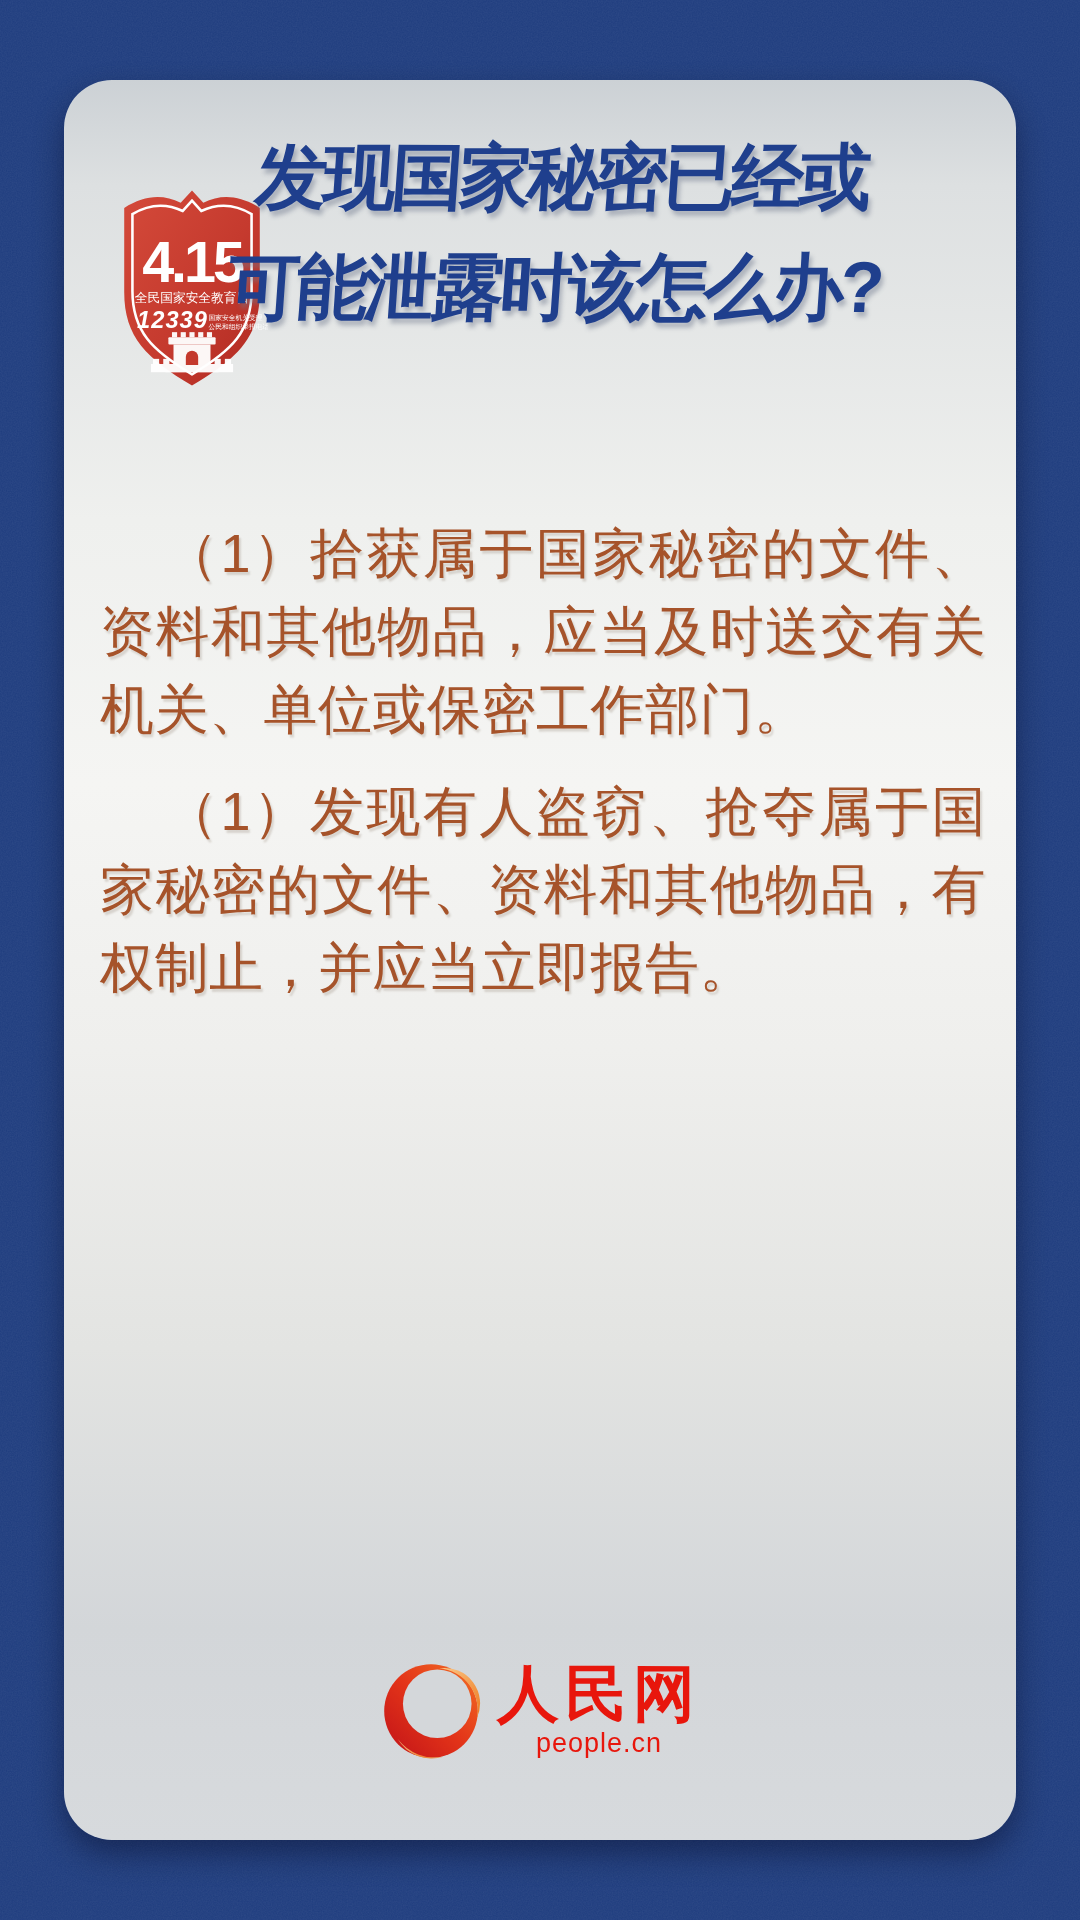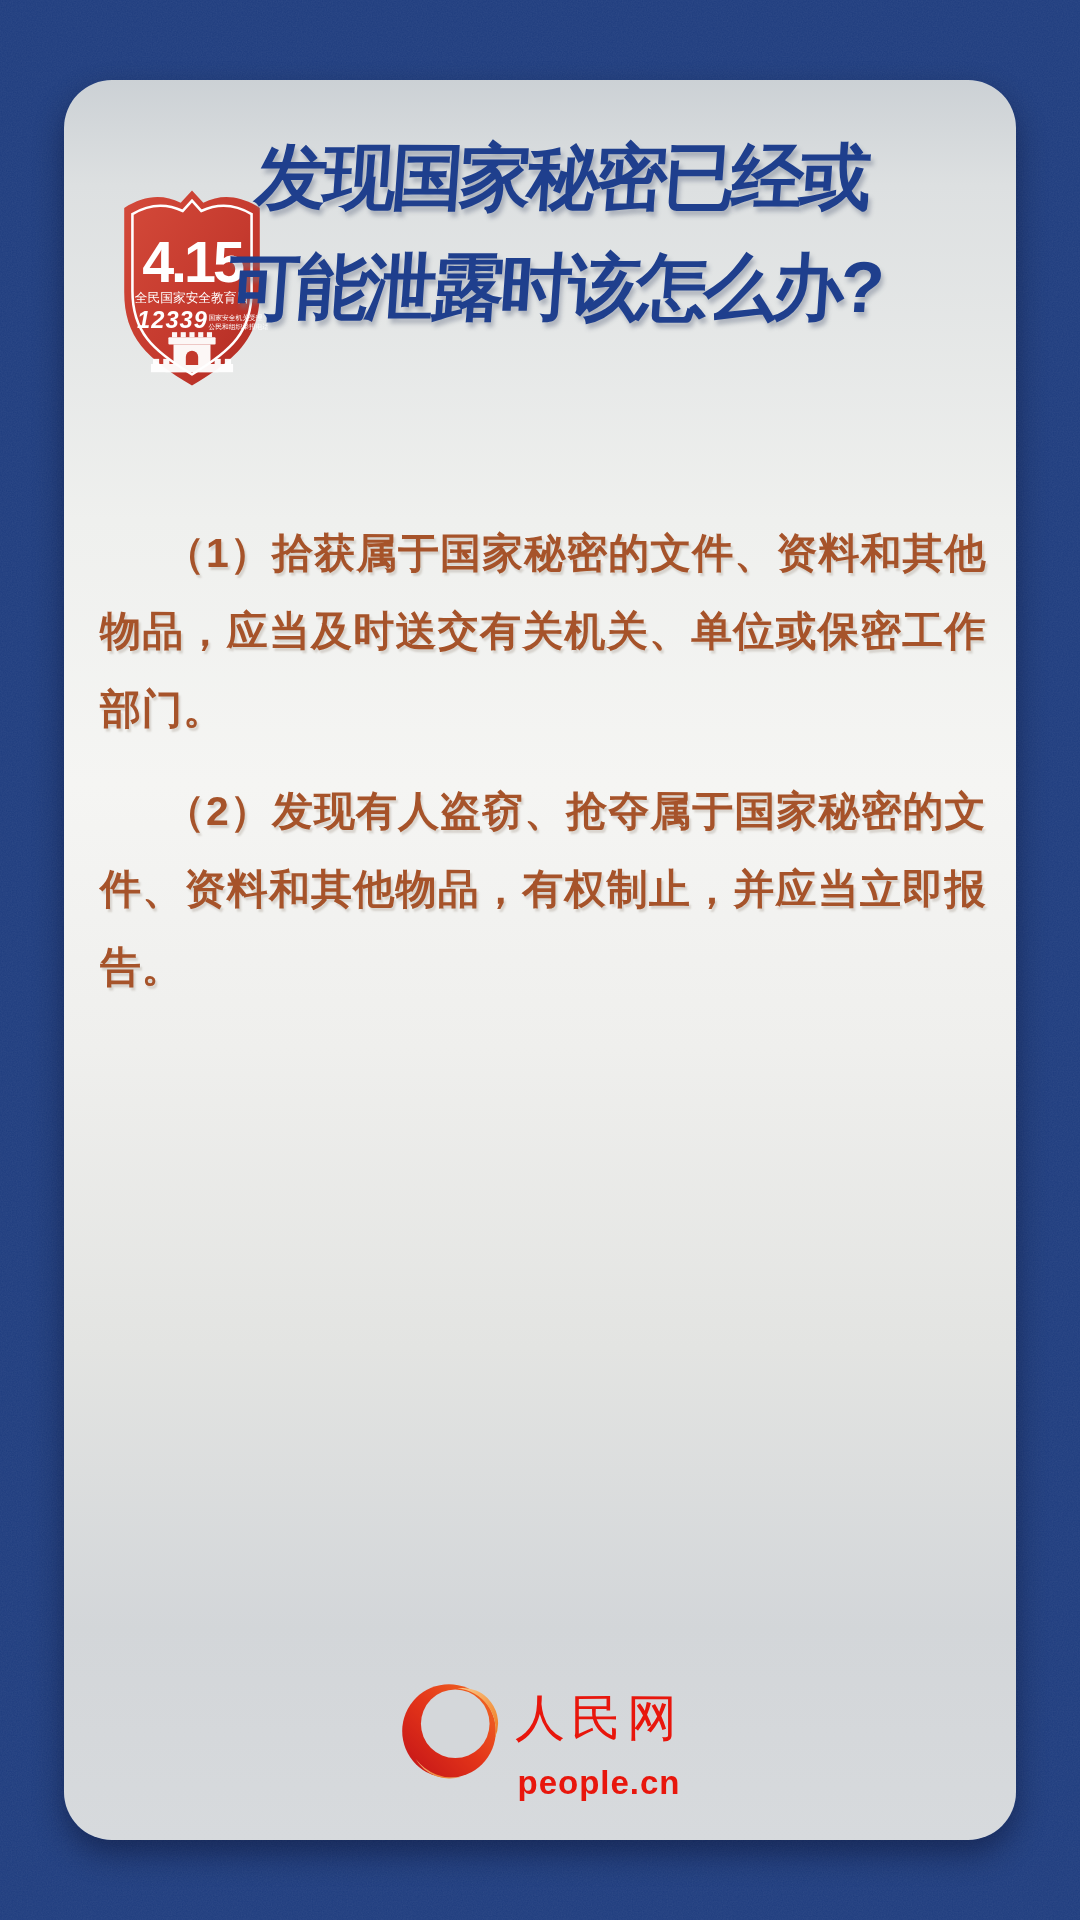--- a/index.html
+++ b/index.html
@@ -13,29 +13,29 @@
     box-shadow:0 14px 30px rgba(0,0,20,0.38);
   }
   .badge{position:absolute;left:52px;top:106px;width:152px;height:204px;}
   .title-block{position:absolute;left:144px;top:42px;width:700px;text-align:center;
     transform:skewX(-4deg);}
   .title-line{
     font-size:72px;line-height:110px;font-weight:900;letter-spacing:-4px;color:#1f3f8d;
     text-shadow:3px 5px 4px rgba(110,120,140,0.45);white-space:nowrap;}
   .body-block{position:absolute;left:36px;top:434px;width:886px;}
   .body-block p{
-    margin:0 0 24px 0;font-size:41px;line-height:78px;font-weight:bold;color:#a6532a;
+    margin:0 0 24px 0;font-size:54px;line-height:78px;font-weight:normal;color:#a6532a;
     text-align:justify;text-indent:64px;letter-spacing:0.5px;
     text-shadow:2px 3px 2px rgba(120,100,80,0.22);}
   .footer{position:absolute;left:0;top:1578px;width:952px;display:flex;
     justify-content:center;align-items:center;gap:14px;}
   .logo-globe{width:104px;height:104px;flex:0 0 auto;}
   .logo-text{display:flex;flex-direction:column;align-items:center;}
-  .logo-cn{font-size:50px;font-weight:400;color:#e8160c;letter-spacing:6px;line-height:64px;margin-top:28px;}
-  .logo-en{font-size:33px;font-weight:bold;color:#e8160c;letter-spacing:1px;margin-top:14px;}
+  .logo-cn{font-size:62px;font-weight:700;color:#e8160c;letter-spacing:6px;line-height:64px;}
+  .logo-en{font-size:27px;font-weight:normal;color:#e8160c;letter-spacing:1px;margin-top:2px;}
 </style>
 </head>
 <body>
 
 <div class="poster">
 
   <svg class="noise" width="1080" height="1920" xmlns="http://www.w3.org/2000/svg">
     <filter id="grain">
       <feTurbulence type="fractalNoise" baseFrequency="0.8" numOctaves="2" stitchTiles="stitch"></feTurbulence>
       <feColorMatrix type="matrix" values="0 0 0 0 1  0 0 0 0 1  0 0 0 0 1  0 0 0 0.07 0"></feColorMatrix>
@@ -80,21 +80,21 @@
       </g>
     </svg>
 
     <div class="title-block">
       <div class="title-line">发现国家秘密已经或</div>
       <div class="title-line">可能泄露时该怎么办?</div>
     </div>
 
     <div class="body-block">
       <p>（1）拾获属于国家秘密的文件、资料和其他物品，应当及时送交有关机关、单位或保密工作部门。</p>
-      <p>（2）发现有人盗窃、抢夺属于国家秘密的文件、资料和其他物品，有权制止，并应当立即报告。</p>
+      <p>（1）发现有人盗窃、抢夺属于国家秘密的文件、资料和其他物品，有权制止，并应当立即报告。</p>
     </div>
 
     <div class="footer">
       <svg class="logo-globe" viewBox="0 0 100 100" xmlns="http://www.w3.org/2000/svg">
         <defs>
           <linearGradient id="lgRed" x1="0" y1="1" x2="1" y2="0">
             <stop offset="0" stop-color="#c01118"></stop>
             <stop offset="0.5" stop-color="#e33419"></stop>
             <stop offset="1" stop-color="#f37024"></stop>
           </linearGradient>

